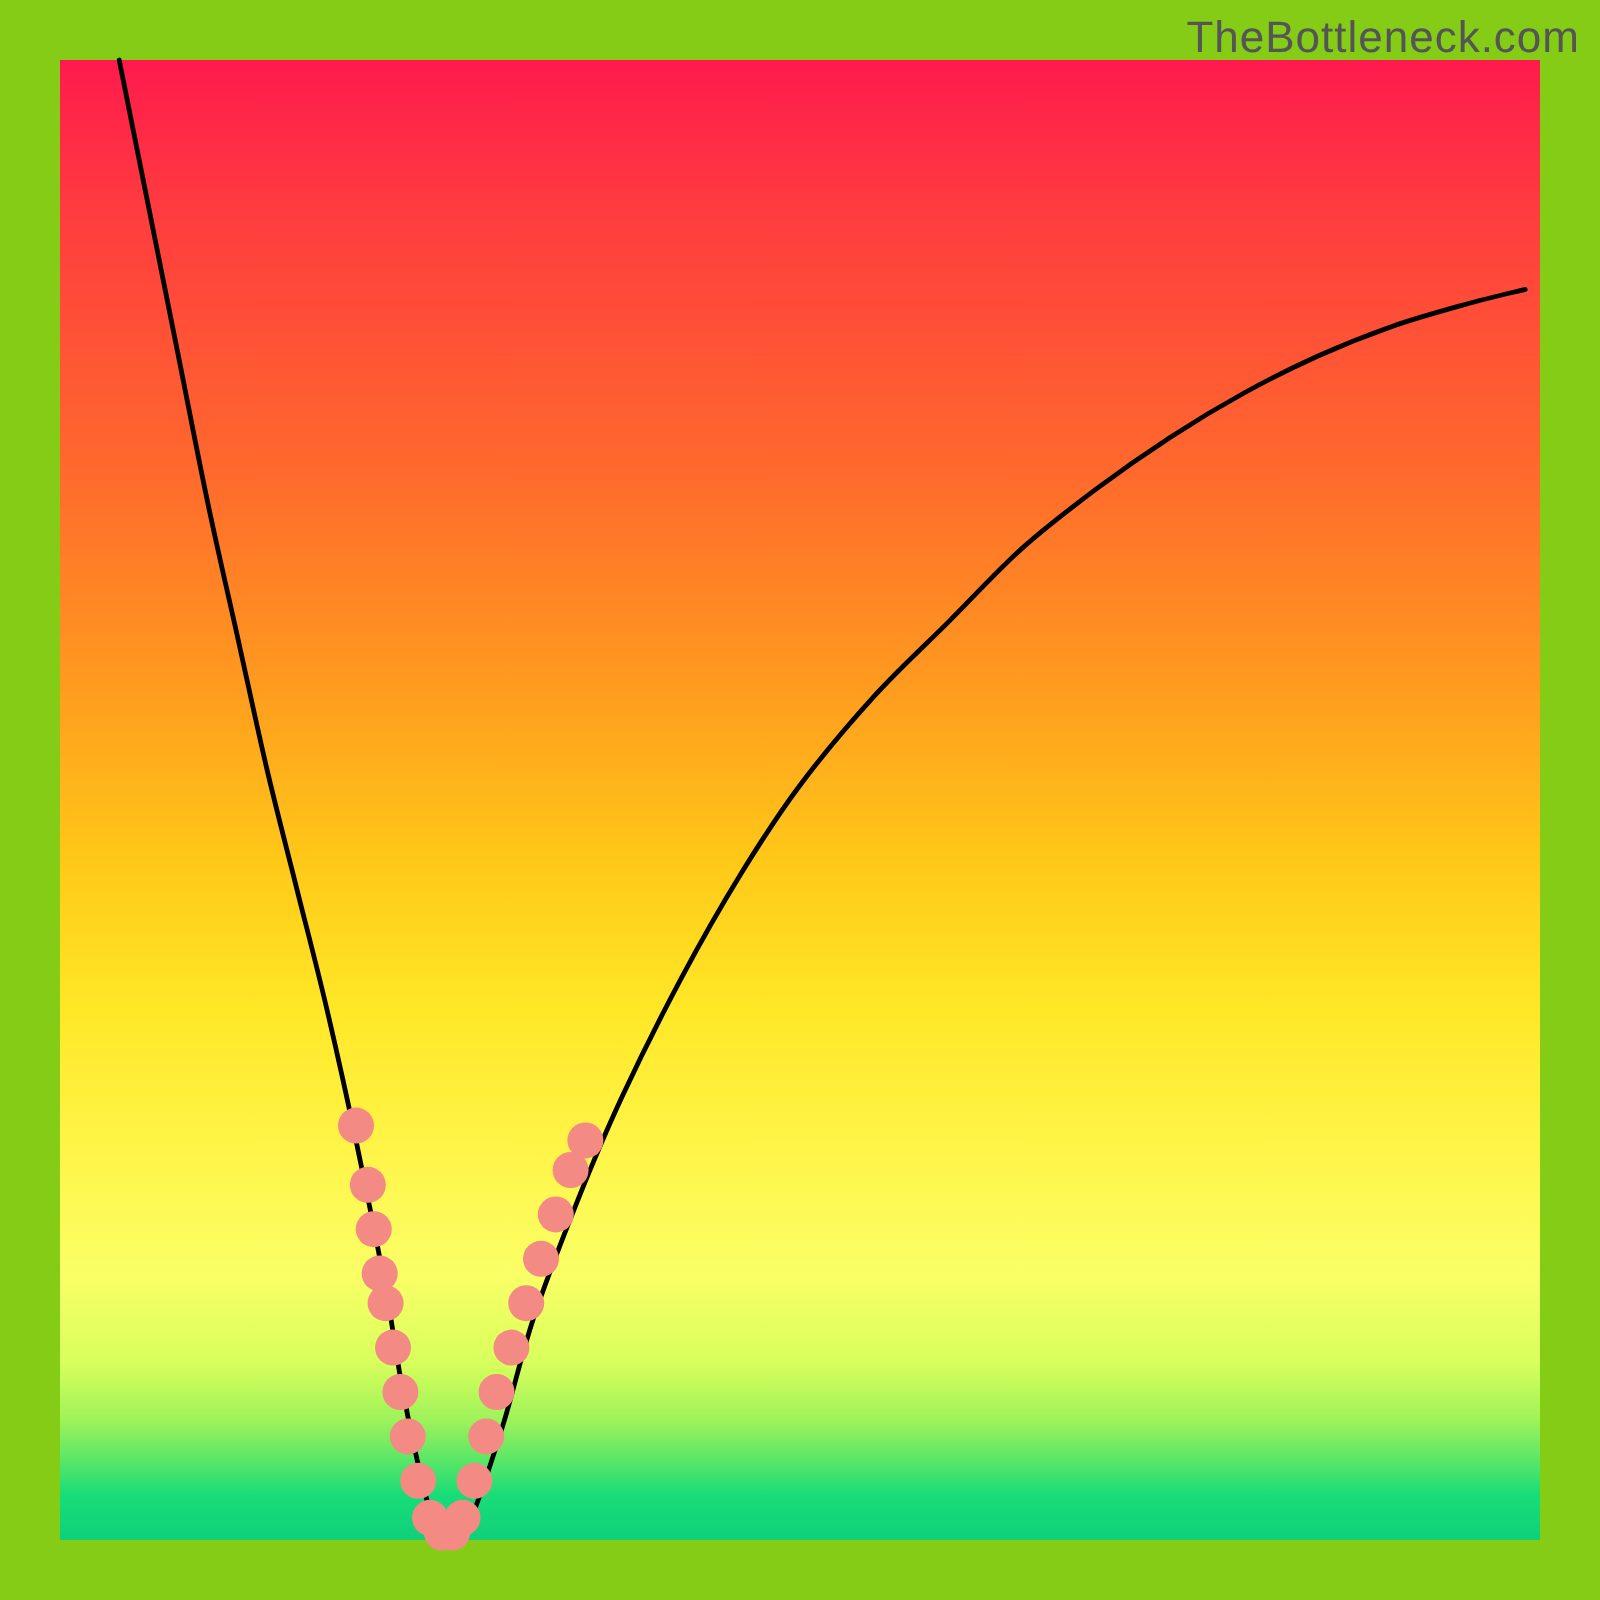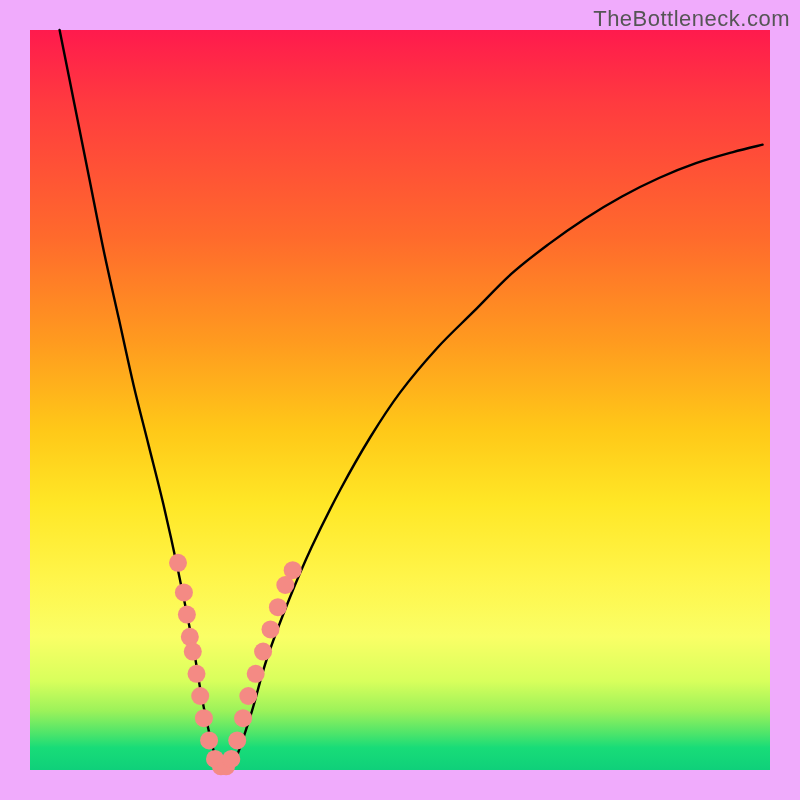--- a/index.html
+++ b/index.html
@@ -10,21 +10,21 @@
     overflow: hidden;
     background: #000;
     font-family: Arial, Helvetica, sans-serif;
   }
   .frame {
     position: absolute;
     left: 0;
     top: 0;
     width: 800px;
     height: 800px;
-    background: #f0abfc;
+    background: #84cc16;
   }
   .plot-area {
     position: absolute;
     left: 30px;
     top: 30px;
     width: 740px;
     height: 740px;
     
     background: linear-gradient(
       to bottom,

